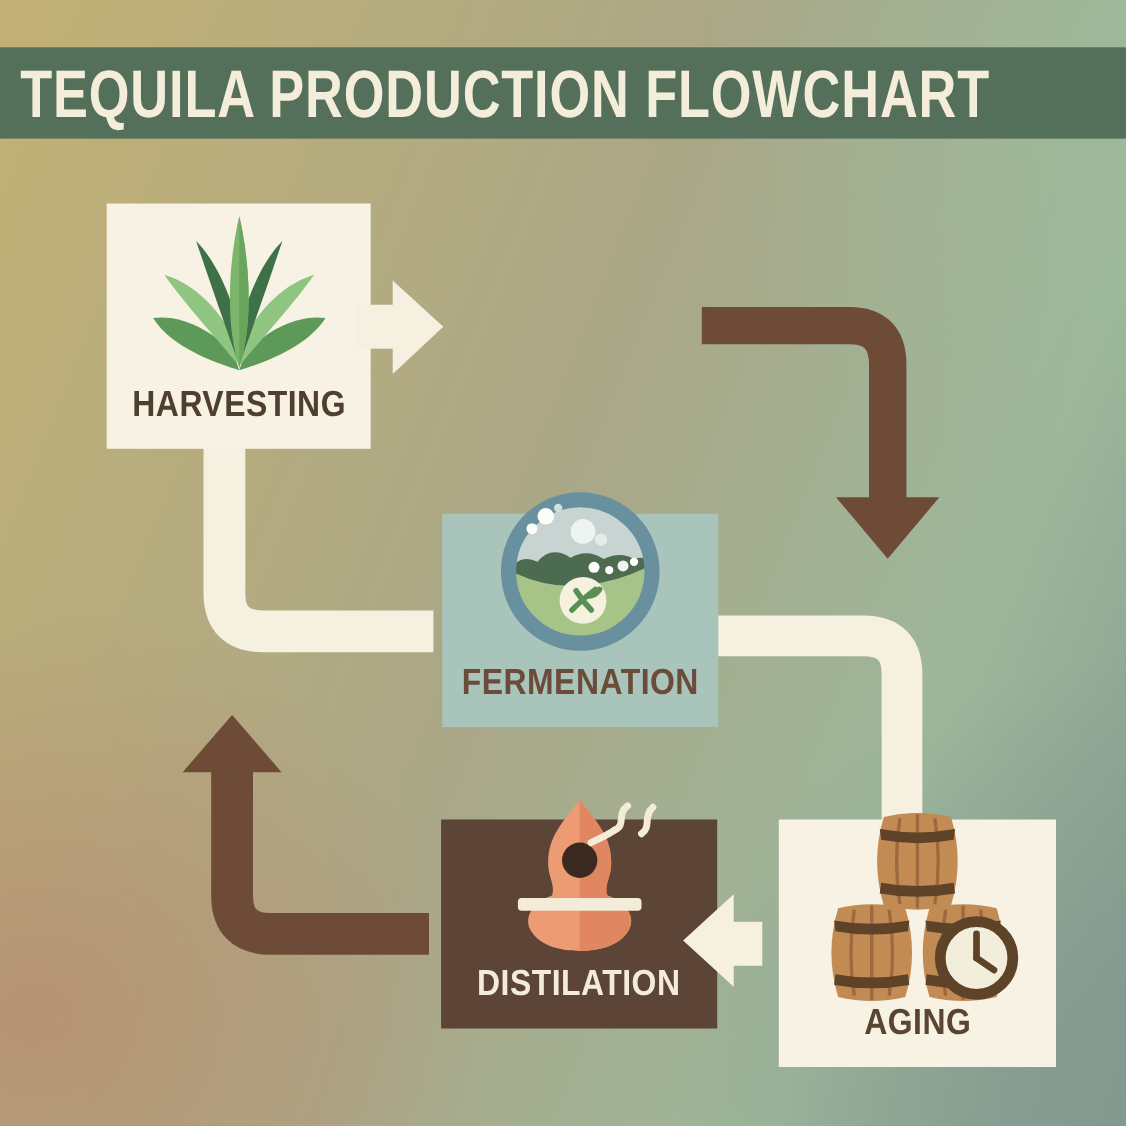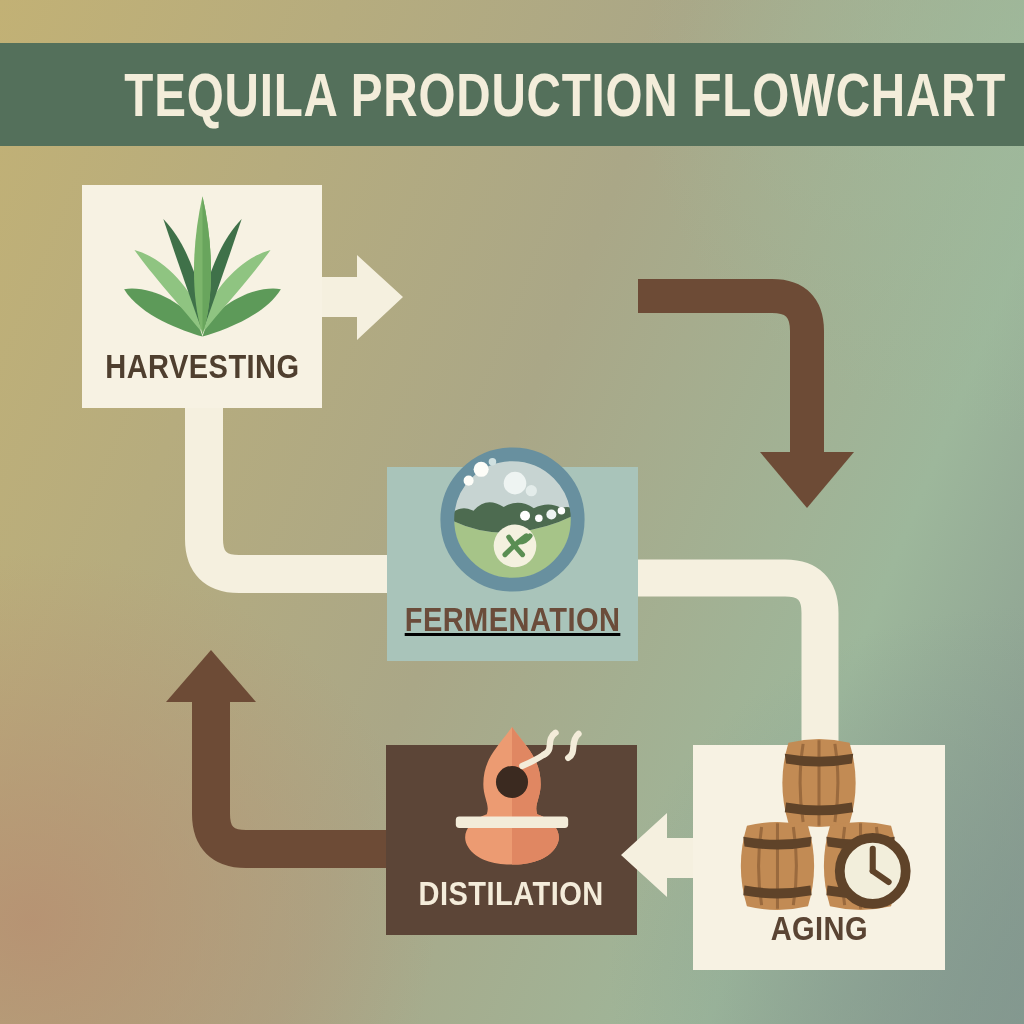--- a/index.html
+++ b/index.html
@@ -7,44 +7,44 @@
   #canvas{
     position:relative;width:1024px;height:1024px;overflow:hidden;
     background:
       radial-gradient(55% 50% at 3% 90%, rgba(183,143,113,0.85), rgba(183,143,113,0) 72%),
       radial-gradient(50% 46% at 100% 8%, rgba(158,186,156,0.65), rgba(158,186,156,0) 75%),
       radial-gradient(52% 46% at 100% 95%, rgba(130,152,143,0.75), rgba(130,152,143,0) 78%),
       linear-gradient(112deg, var(--bg-gold) 0%, var(--bg-olive) 48%, var(--bg-sage) 78%, var(--bg-slate) 100%);
   }
   
   #banner{
-    position:absolute;left:0;top:43px;width:1024px;height:103px;
+    position:absolute;left:0;top:43px;width:1024px;height:83px;
     background:var(--banner-green);
-    display:flex;align-items:center;justify-content:flex-start;z-index:4;
+    display:flex;align-items:center;justify-content:flex-end;z-index:4;
   }
   #banner .title-text{
     font-size:61px;font-weight:700;letter-spacing:1px;white-space:nowrap;
     transform:scaleX(0.78);transform-origin:center;
     color:var(--banner-text);
   }
   
   svg.connector-layer{position:absolute;left:0;top:0;z-index:1;pointer-events:none;}
   svg.connector-layer.over{z-index:3;}
   .pipe-cream{stroke:var(--cream);fill:none;}
   .pipe-brown{stroke:var(--brown);fill:none;}
   .head-cream{fill:var(--cream);}
   .head-brown{fill:var(--brown);}
   
   .step{
     position:absolute;z-index:2;display:flex;flex-direction:column;
-    align-items:center;justify-content:flex-end;
+    align-items:center;justify-content:flex-end;margin-left:15px;
   }
   #step-harvesting{left:82px;top:185px;width:240px;height:223px;}
   #step-cooking{left:387px;top:188px;width:251px;height:217px;}
-  #step-fermentation{left:387px;top:467px;width:251px;height:194px;text-decoration:underline;}
+  #step-fermentation{left:387px;top:467px;width:251px;height:194px;}
   #step-distillation{left:386px;top:745px;width:251px;height:190px;}
   #step-aging{left:693px;top:745px;width:252px;height:225px;}
   .icon-zone{flex:1;display:flex;align-items:center;justify-content:center;width:100%;}
   .step-label{
     font-size:33px;font-weight:800;letter-spacing:0.5px;white-space:nowrap;
     transform:scaleX(0.88);transform-origin:center;
     padding-bottom:22px;
   }
 </style>
 </head>

